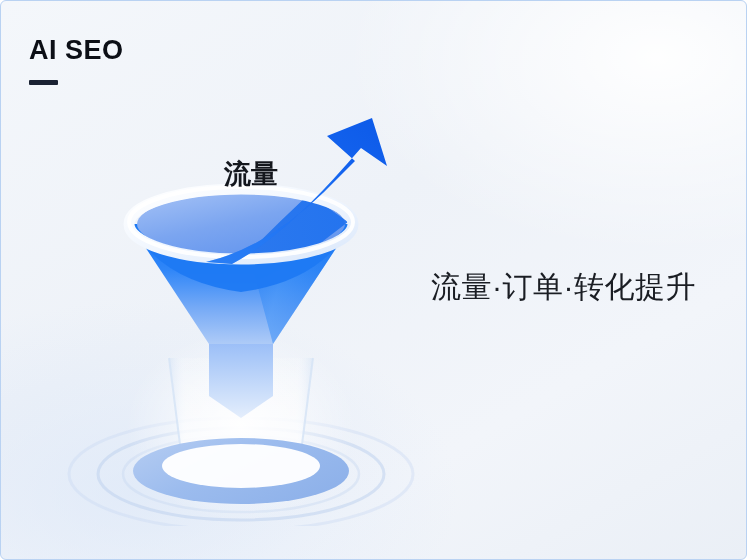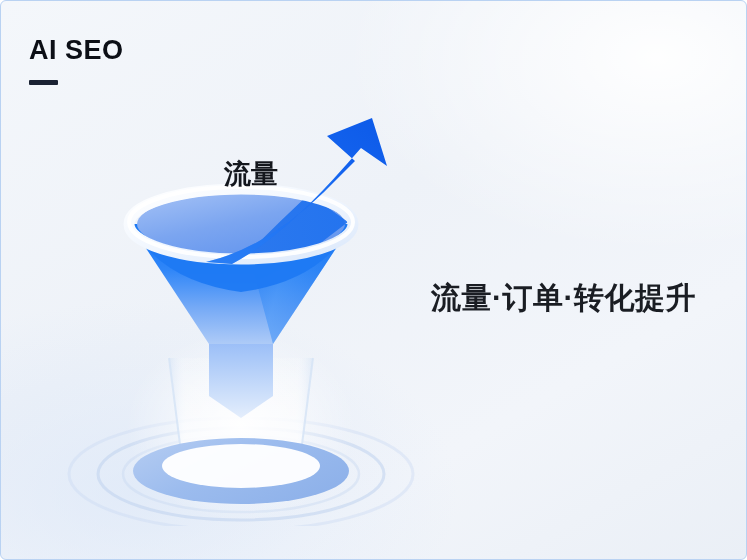--- a/index.html
+++ b/index.html
@@ -47,23 +47,23 @@
     width: 29px;
     height: 5px;
     border-radius: 1px;
     background: #1a2233;
   }
 
   
   .headline {
     position: absolute;
     left: 430px;
-    top: 277px;
+    top: 266px;
     font-size: 30px;
-    font-weight: bold;
+    font-weight: normal;
     letter-spacing: 0.5px;
     color: #1a1d23;
     white-space: nowrap;
   }
 
   
   .art {
     position: absolute;
     left: 55px;
     top: 95px;

